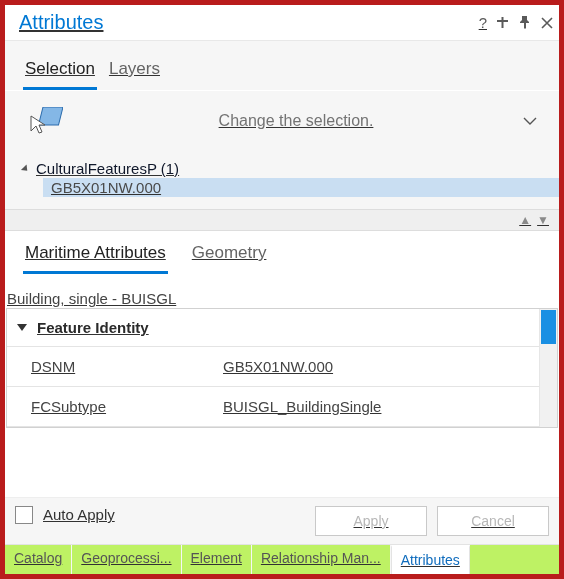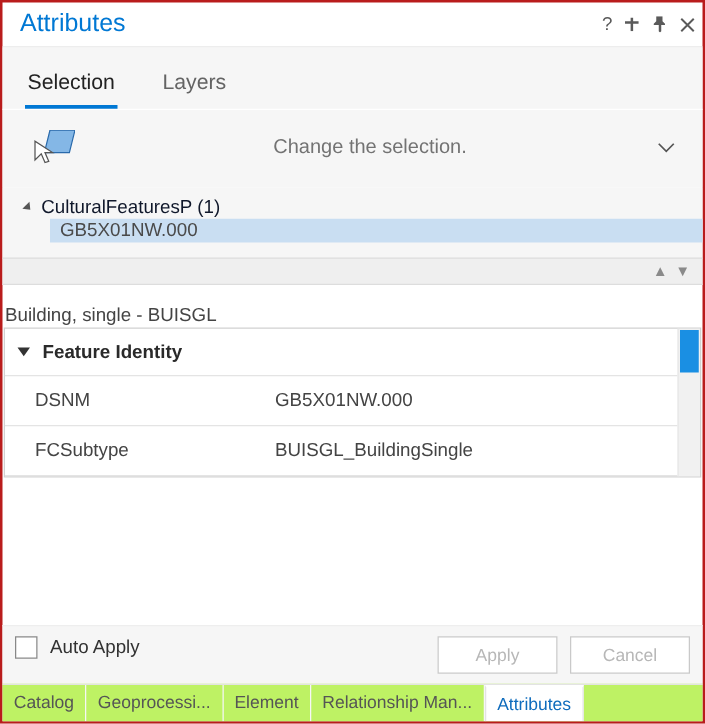--- a/index.html
+++ b/index.html
@@ -7,40 +7,41 @@
     margin: 0; padding: 0;
     width: 564px; height: 579px;
     font-family: "Segoe UI", Tahoma, sans-serif;
     font-size: 15px;
     background: #fff;
     color: #323232;
     overflow: hidden;
   }
   .pane {
     width: 564px; height: 579px;
-    border: 2px solid #b91c1c;
+    border: 5px solid #b91c1c;
     display: flex; flex-direction: column;
     position: relative;
+    text-decoration: underline;
   }
   .titlebar {
     display: flex; align-items: center;
     height: 36px;
     padding: 0 6px 0 14px;
     border-bottom: 1px solid #e8e8e8;
   }
   .title {
     color: #0078d4;
     font-size: 20px;
     font-weight: 400;
     flex: 1;
   }
   .title-icons { display: flex; gap: 10px; align-items: center; color: #5a5a5a; }
   .tabstrip1 {
     display: flex;
-    gap: 34px;
+    gap: 10px;
     padding: 16px 16px 0 18px;
     background: #f6f6f6;
     border-bottom: 1px solid #fff;
   }
   .tab1 {
     font-size: 17px;
     color: #646464;
     padding: 2px 2px 8px 2px;
     cursor: default;
   }
@@ -178,21 +179,21 @@
     border-top: 1px solid #eee;
     margin-top: auto;
   }
   .chk {
     width: 18px; height: 18px;
     border: 1px solid #888;
     background: #fff;
   }
   .spacer { flex: 1; }
   .btn {
-    width: 96px; height: 30px;
+    width: 112px; height: 30px;
     border: 1px solid #c9c9c9;
     background: #fff;
     color: #b7b7b7;
     text-align: center;
     line-height: 28px;
     font-size: 14px;
   }
   .bottomtabs {
     display: flex;
     background: #bef264;
@@ -274,20 +275,24 @@
     <div class="treerow2">
       <span>GB5X01NW.000</span>
     </div>
   </div>
 
   <div class="splitter">
     <span>▲</span>
     <span>▼</span>
   </div>
 
+  <div class="tabstrip2">
+    <div class="tab2 active">Maritime Attributes</div>
+    <div class="tab2">Geometry</div>
+  </div>
 
   <div class="subtype">Building, single - BUISGL</div>
 
   <div class="gridwrap">
     <div class="gridbody">
       <div class="grp-head">
         <span class="chev"></span>
         <span>Feature Identity</span>
       </div>
       <div class="prow">

